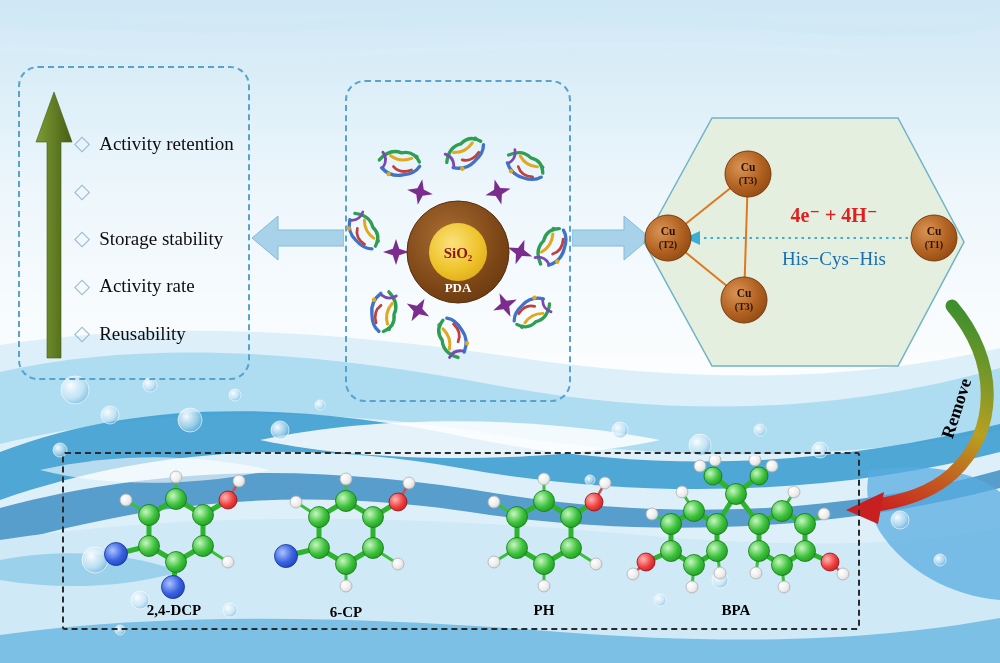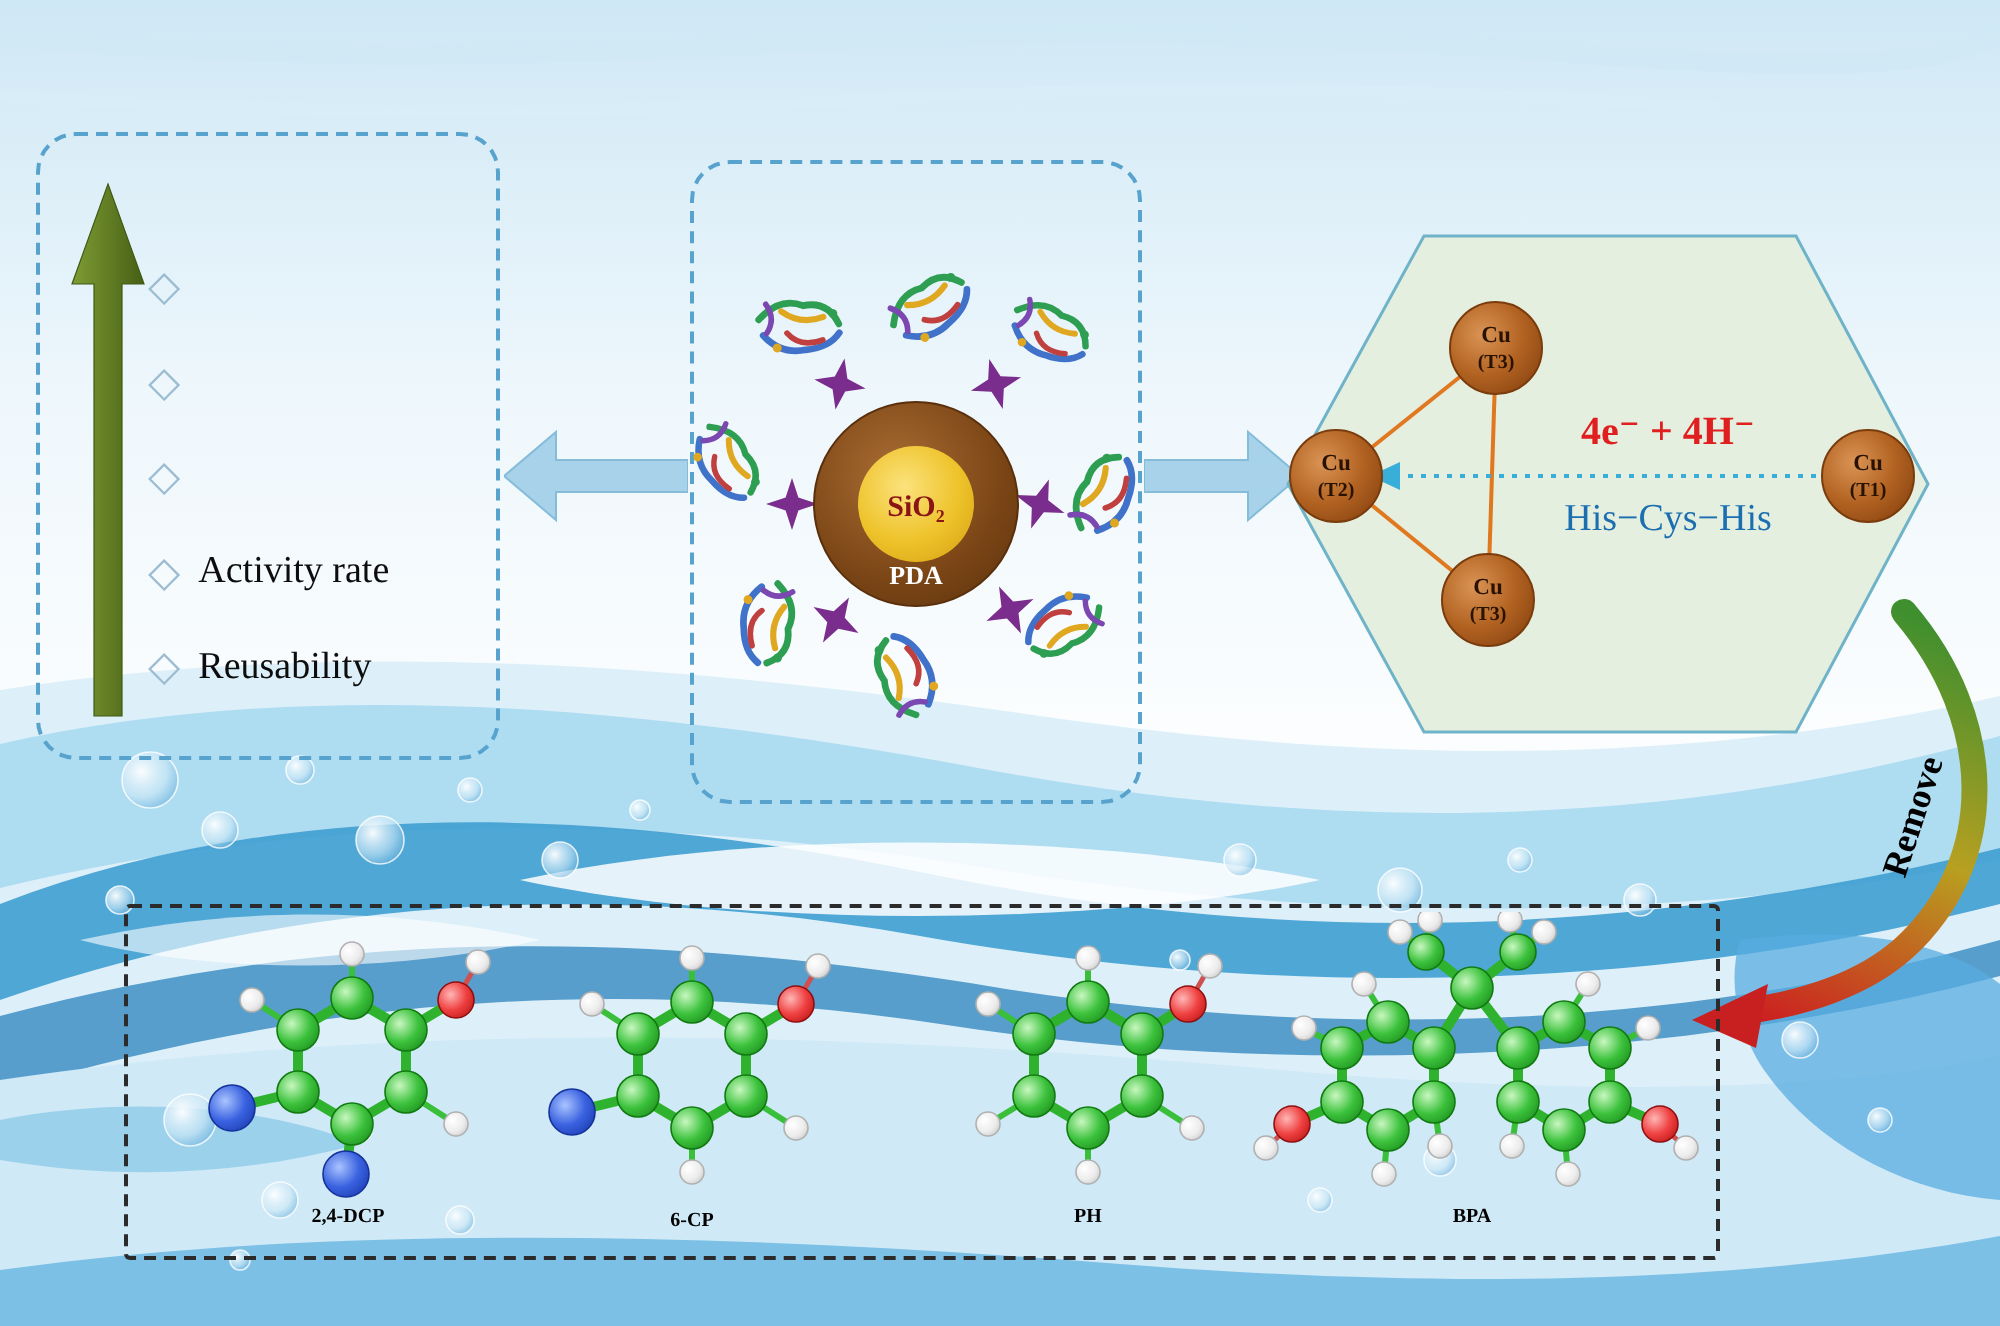--- a/index.html
+++ b/index.html
@@ -14,21 +14,21 @@
   .benefit-list{position:absolute;left:54px;top:52px;}
   .benefit-item{display:flex;align-items:center;height:47.5px;font-size:19px;color:#0d0d0d;white-space:nowrap;}
   .diamond{color:#9cbcd2;font-size:21px;margin-right:9px;line-height:1;}
   .abs{position:absolute;}
   #arrow-left{left:252px;top:210px;}
   #arrow-right{left:572px;top:210px;}
   #hex-svg{left:638px;top:108px;}
   #remove-svg{left:840px;top:298px;}
   #nano-svg{left:-2px;top:-2px;}
   .molecule{position:absolute;text-align:center;}
-  .mol-label{font-weight:bold;font-size:10px;color:#000;margin-top:-4px;}
+  .mol-label{font-weight:bold;font-size:15px;color:#000;margin-top:-4px;}
   #mol-0{left:10px;top:6px;width:200px;}
   #mol-1{left:182px;top:8px;width:200px;}
   #mol-2{left:390px;top:6px;width:180px;}
   #mol-3{left:552px;top:2px;width:240px;}
   svg text{font-family:"Liberation Serif","DejaVu Serif",serif;}
 </style>
 </head>
 <body>
 
 <div class="canvas">
@@ -142,26 +142,28 @@
     </g>
   </svg>
 
   <div class="panel" id="benefits">
     <svg class="up-arrow" width="44" height="272" viewBox="0 0 44 272">
       <polygon points="22,2 40,52 29,52 29,268 15,268 15,52 4,52" fill="url(#greenG)" stroke="#3f5a12" stroke-width="0.6"></polygon>
     </svg>
     <div class="benefit-list">
       <div class="benefit-item">
           <span class="diamond">◇</span>
+          <span>Activity retention</span>
         </div>
       <div class="benefit-item">
           <span class="diamond">◇</span>
         </div>
       <div class="benefit-item">
           <span class="diamond">◇</span>
+          <span>Storage stability</span>
         </div>
       <div class="benefit-item">
           <span class="diamond">◇</span>
           <span>Activity rate</span>
         </div>
       <div class="benefit-item">
           <span class="diamond">◇</span>
           <span>Reusability</span>
         </div>
     </div>

